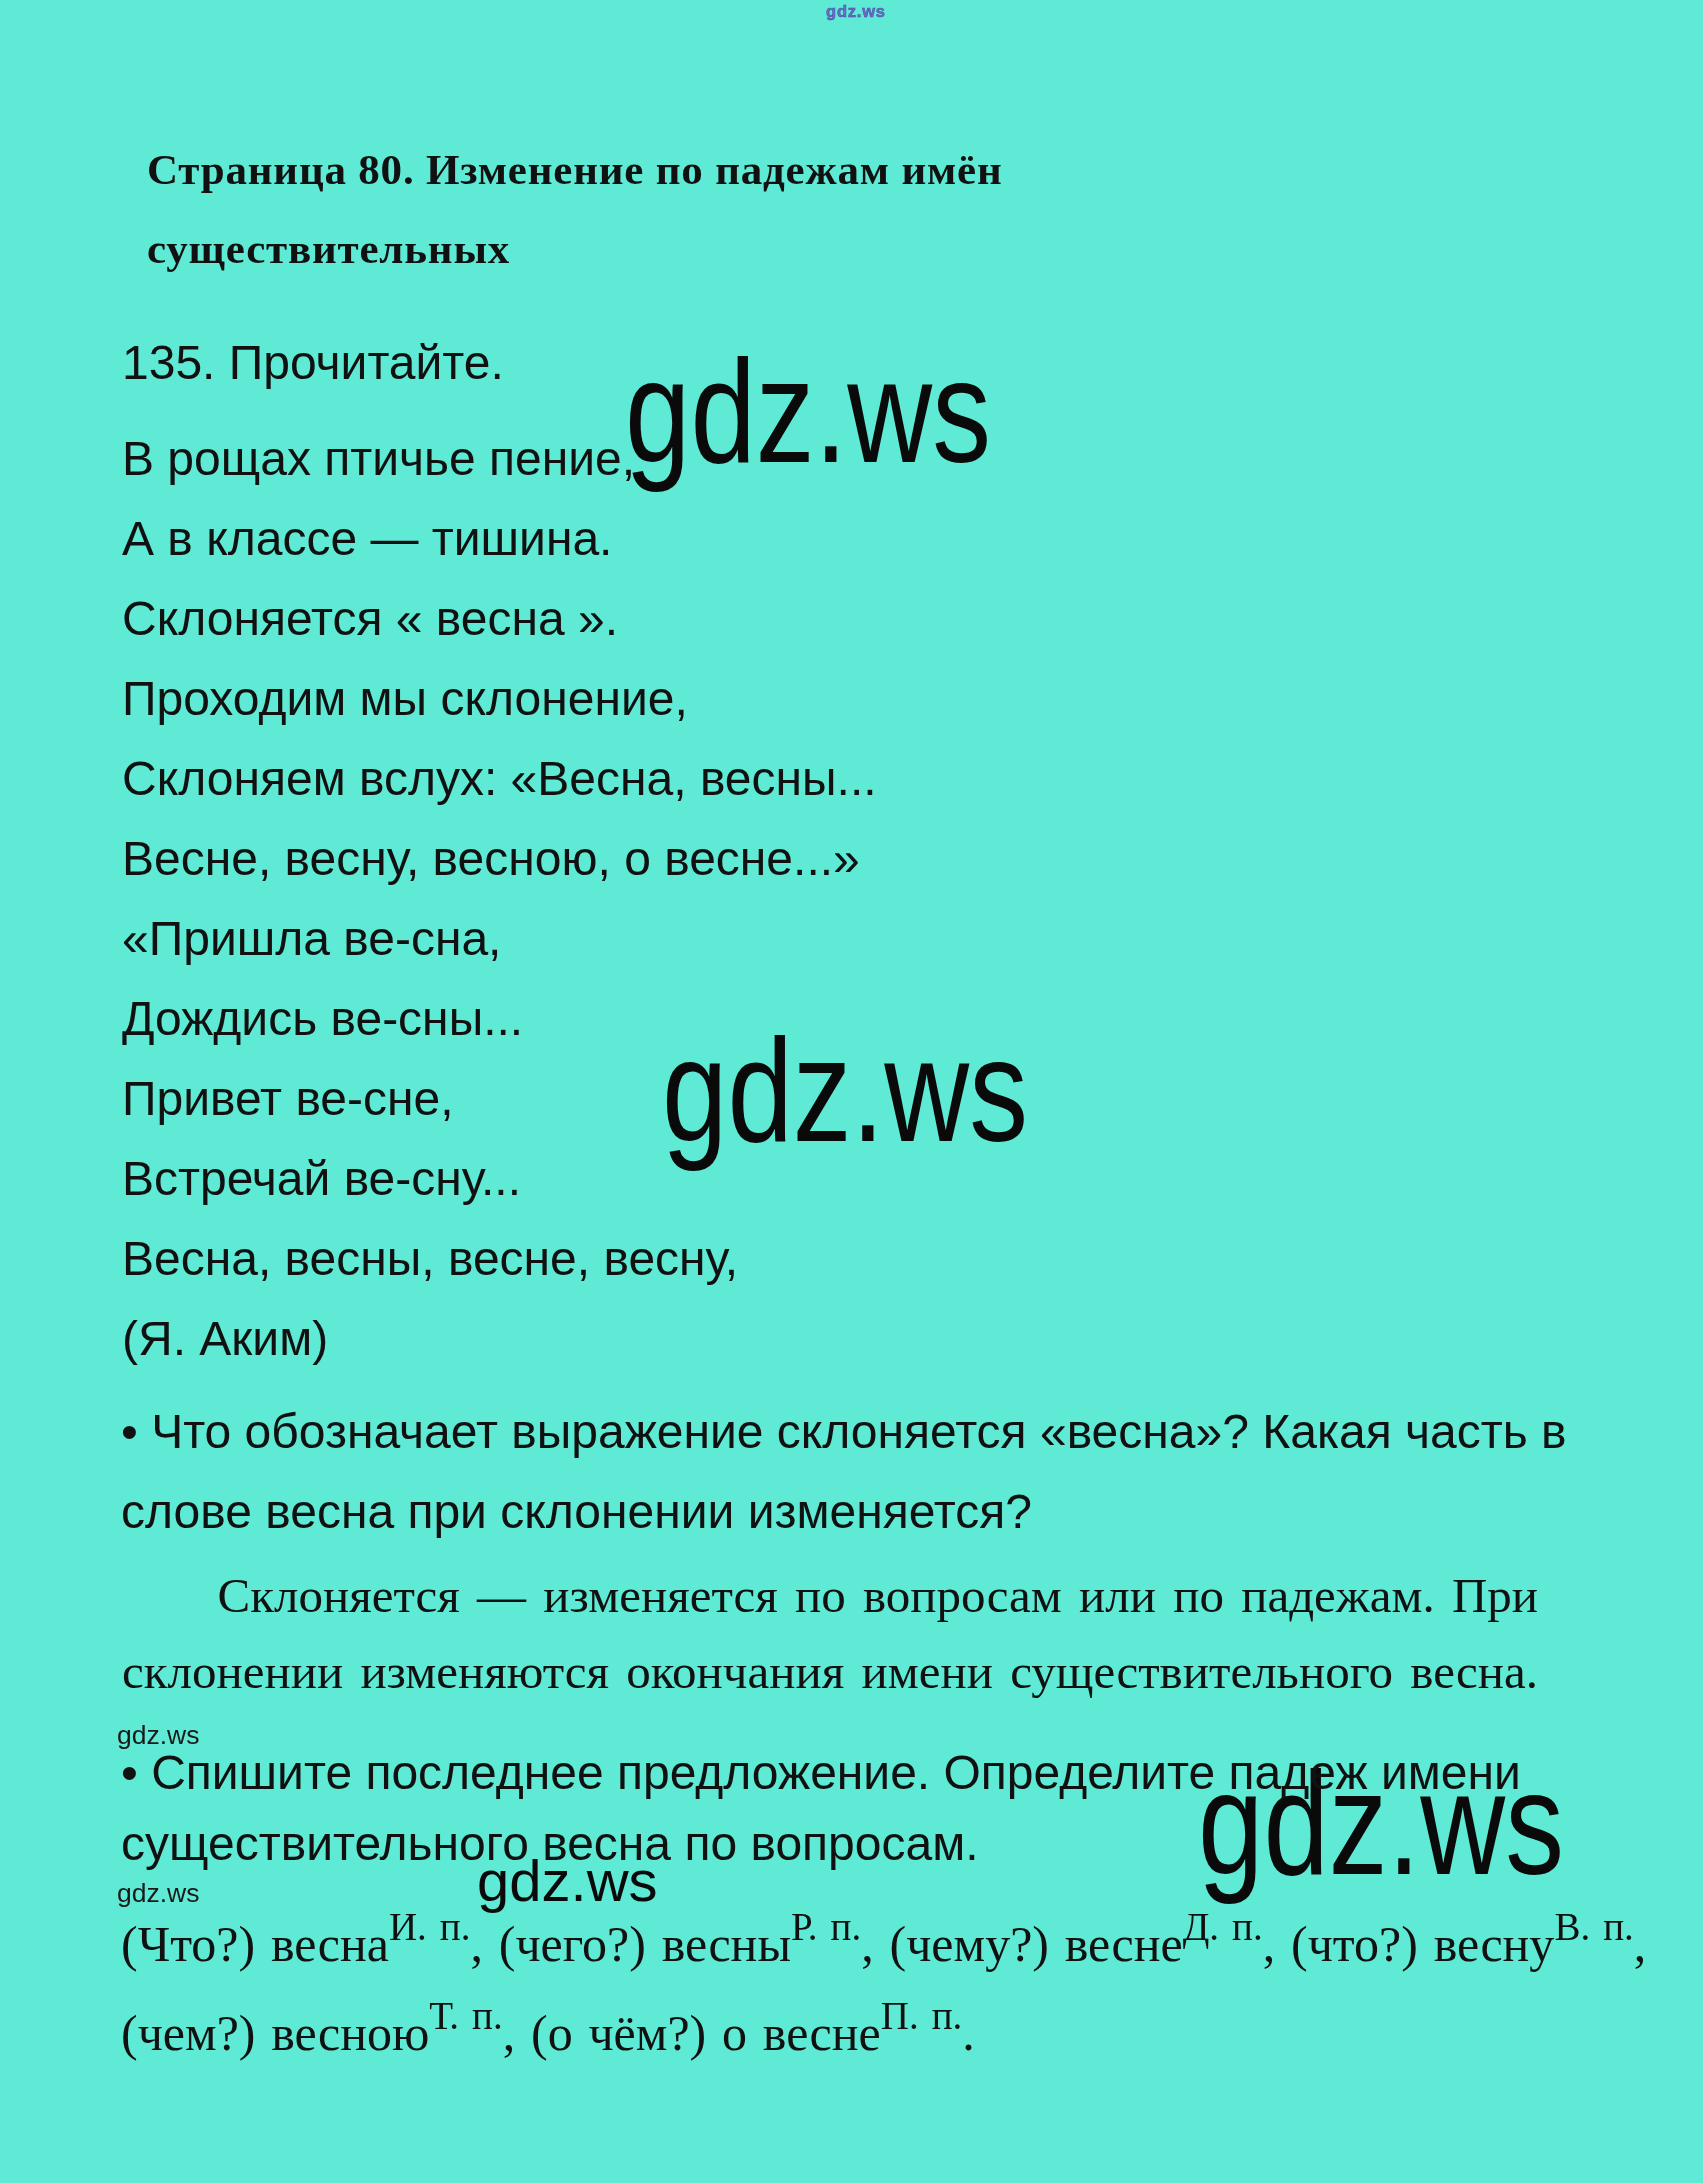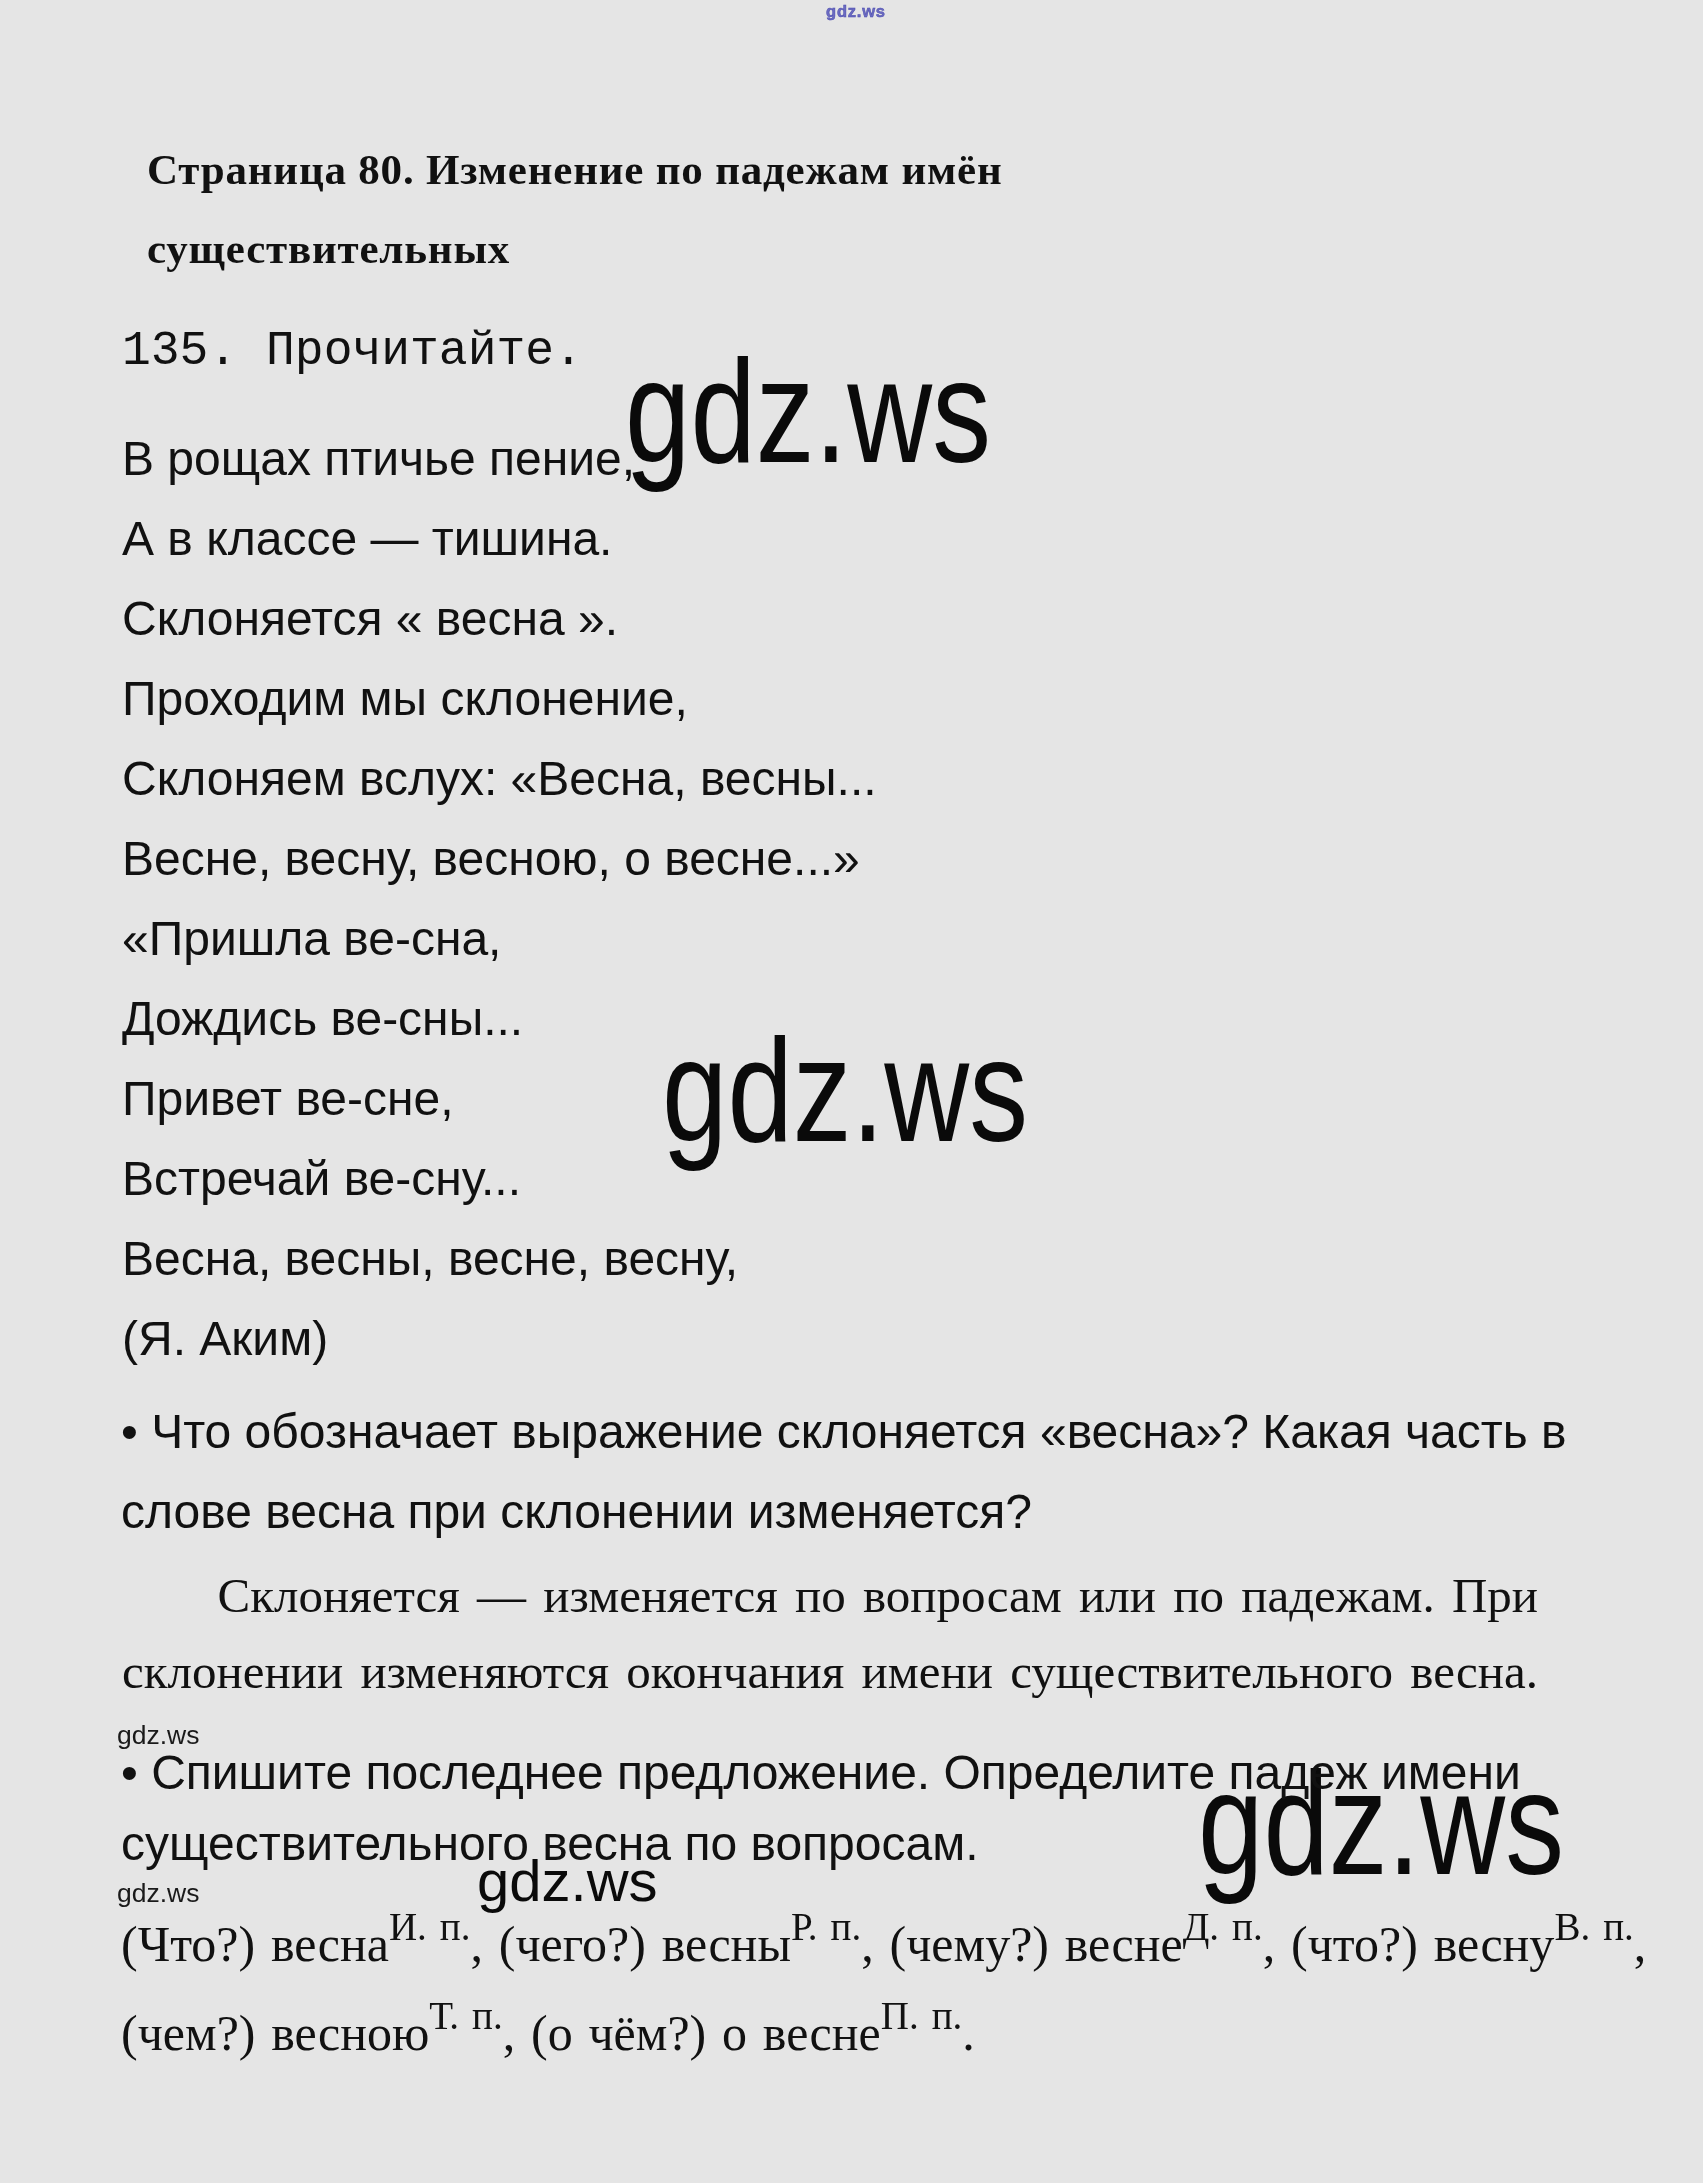--- a/index.html
+++ b/index.html
@@ -1,20 +1,20 @@
 <!DOCTYPE html>
 <html style="font-size:13.2px"><head>
 <meta charset="utf-8">
 <style>
   html,body{margin:0;padding:0;background:#ffffff;}
   .page{
     position:relative;
     width:1703px;
     height:2183px;
-    background:#e5e5e5;
+    background:#5eead4;
     color:#111111;
     font-family:"Liberation Sans",sans-serif;
     overflow:hidden;
   }
 
   
   .tiny-wm{
     position:absolute;
     left:826px; top:1.7px;
     font-size:16.5px;
@@ -31,25 +31,24 @@
     font-weight:bold;
     font-size:43px;
     line-height:79px;
     letter-spacing:0.8px;
     white-space:nowrap;
     margin-left:36px;
   }
 
   .exercise{
     position:absolute;
-    left:122px; top:327px;
+    left:122px; top:339px;
     font-size:48px;
     line-height:48px;
     white-space:nowrap;
-    font-family:Liberation Mono, monospace;
   }
 
   .poem{
     position:absolute;
     left:122px; top:419px;
     font-size:48px;
     line-height:80px;
     white-space:nowrap;
   }
 

